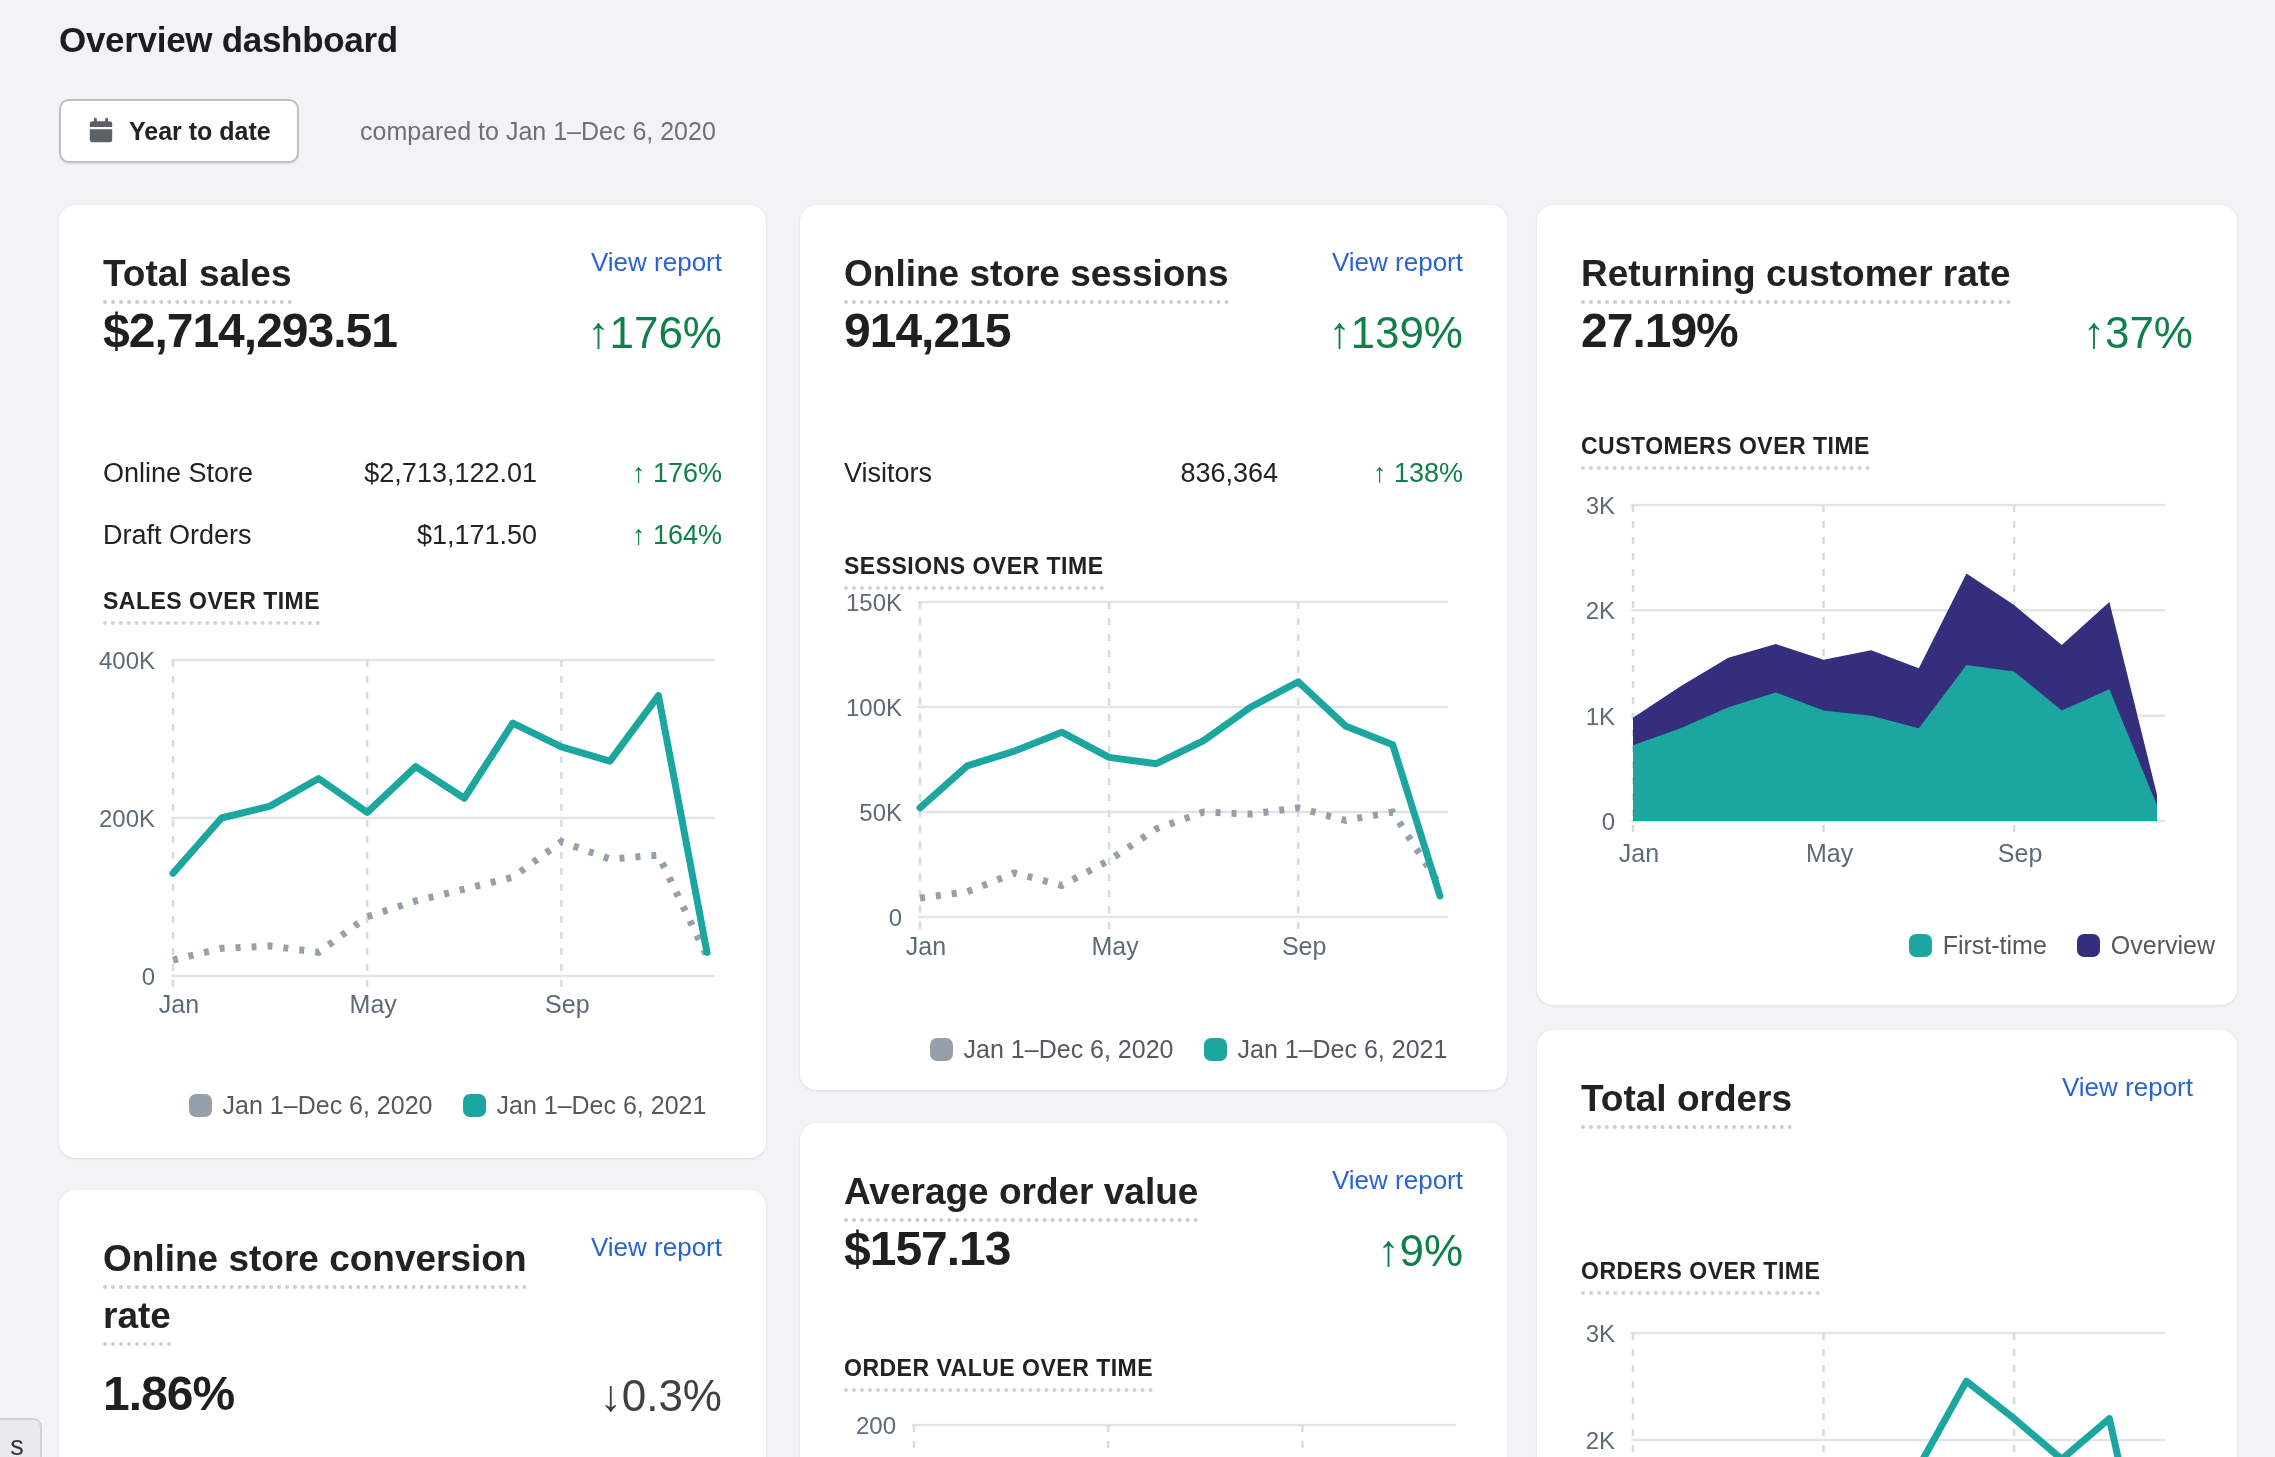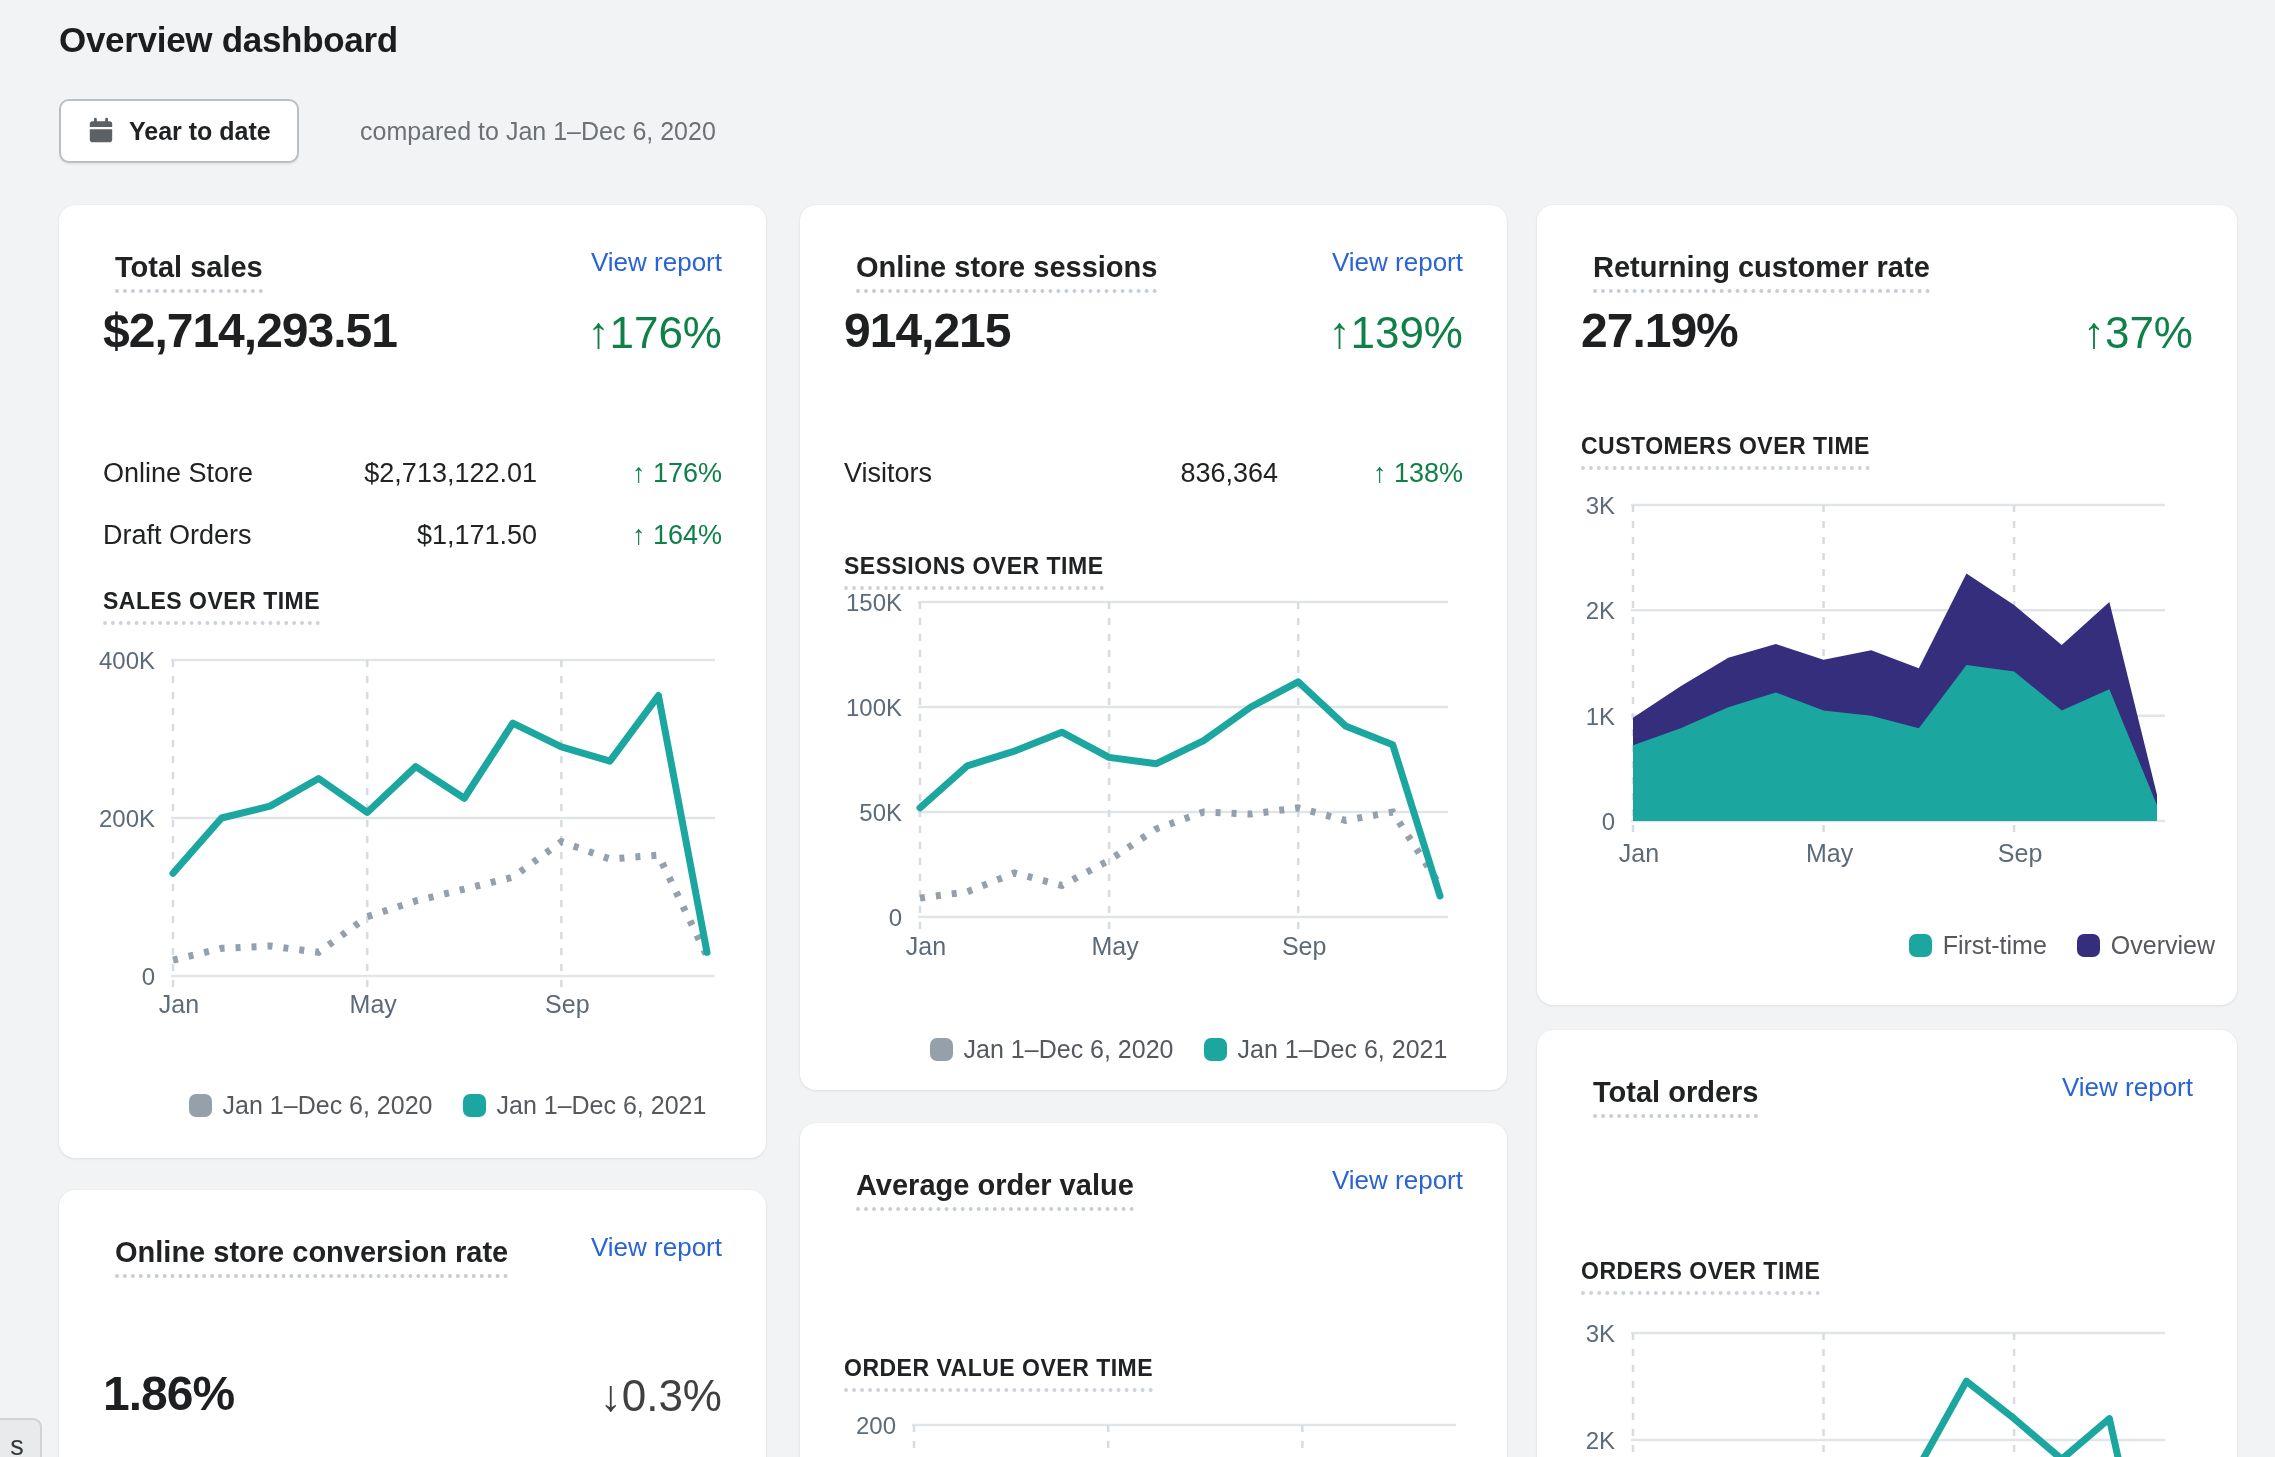--- a/index.html
+++ b/index.html
@@ -14,21 +14,21 @@
   .date-btn .cal{width:28px;height:28px;fill:#5c6166;}
   .date-btn .lbl{font-size:25px;font-weight:700;color:#202223;}
   .compare-text{position:absolute;left:360px;top:99px;height:64px;display:flex;align-items:center;
     font-size:25px;color:#6d7175;}
 
   
   .card{position:absolute;background:#fff;border-radius:16px;
     box-shadow:0 1px 3px rgba(22,29,37,0.08),0 0 2px rgba(22,29,37,0.06);}
   .card-head{position:absolute;left:44px;right:44px;top:40px;display:flex;
     justify-content:space-between;align-items:flex-start;}
-  .metric-title{font-size:29px;font-weight:700;color:#202223;line-height:1.55;max-width:460px;margin-left:12px;}
+  .metric-title{font-size:37px;font-weight:700;color:#202223;line-height:1.55;max-width:460px;}
   .metric-title .u{border-bottom:4px dotted #c6cdd4;padding-bottom:6px;
     -webkit-box-decoration-break:clone;box-decoration-break:clone;}
   .view-report{font-size:26px;color:#2a63d6;text-decoration:none;white-space:nowrap;margin-top:2px;}
   .big-row{position:absolute;left:44px;right:44px;display:flex;justify-content:space-between;align-items:flex-end;}
   .big-value{font-size:48px;font-weight:700;letter-spacing:-1px;color:#1d1f20;}
   .big-delta{font-size:44px;font-weight:400;}
   .green{color:#0f8048;}
   .red{color:#404040;}
   .rows{position:absolute;left:44px;right:44px;}
   .m-row{display:flex;align-items:flex-end;height:62px;font-size:27px;}
@@ -220,20 +220,24 @@
       <span class="big-value">1.86%</span>
       <span class="big-delta red">↓0.3%</span>
     </div>
   </div>
 
   <div class="card" style="left:800px;top:1123px;width:707px;height:560px;">
     <div class="card-head">
       <span class="metric-title"><span class="u">Average order value</span></span>
       <a class="view-report" href="#">View report</a>
     </div>
+    <div class="big-row" style="top:98px;">
+      <span class="big-value">$157.13</span>
+      <span class="big-delta green">↑9%</span>
+    </div>
     <div class="section-label" style="top:232px;"><span class="u">ORDER VALUE OVER TIME</span></div>
     <div class="chart" id="chart-4" style="top:292px;width:707px;height:200px;">
         <svg width="707" height="200" viewBox="0 0 707 200">
           <line x1="112" y1="10" x2="656" y2="10" stroke="#e2e5e8" stroke-width="2.5"></line>
           <text class="axis-text" x="96" y="19" text-anchor="end">200</text>
           <line x1="114" y1="10" x2="114" y2="182" stroke="#d6dce1" stroke-width="2.5" stroke-dasharray="7 9"></line>
           <text class="xaxis-text" x="120" y="198" text-anchor="middle">Jan</text>
           <line x1="308.1818181818182" y1="10" x2="308.1818181818182" y2="182" stroke="#d6dce1" stroke-width="2.5" stroke-dasharray="7 9"></line>
           <text class="xaxis-text" x="314.1818181818182" y="198" text-anchor="middle">May</text>
           <line x1="502.3636363636364" y1="10" x2="502.3636363636364" y2="182" stroke="#d6dce1" stroke-width="2.5" stroke-dasharray="7 9"></line>

